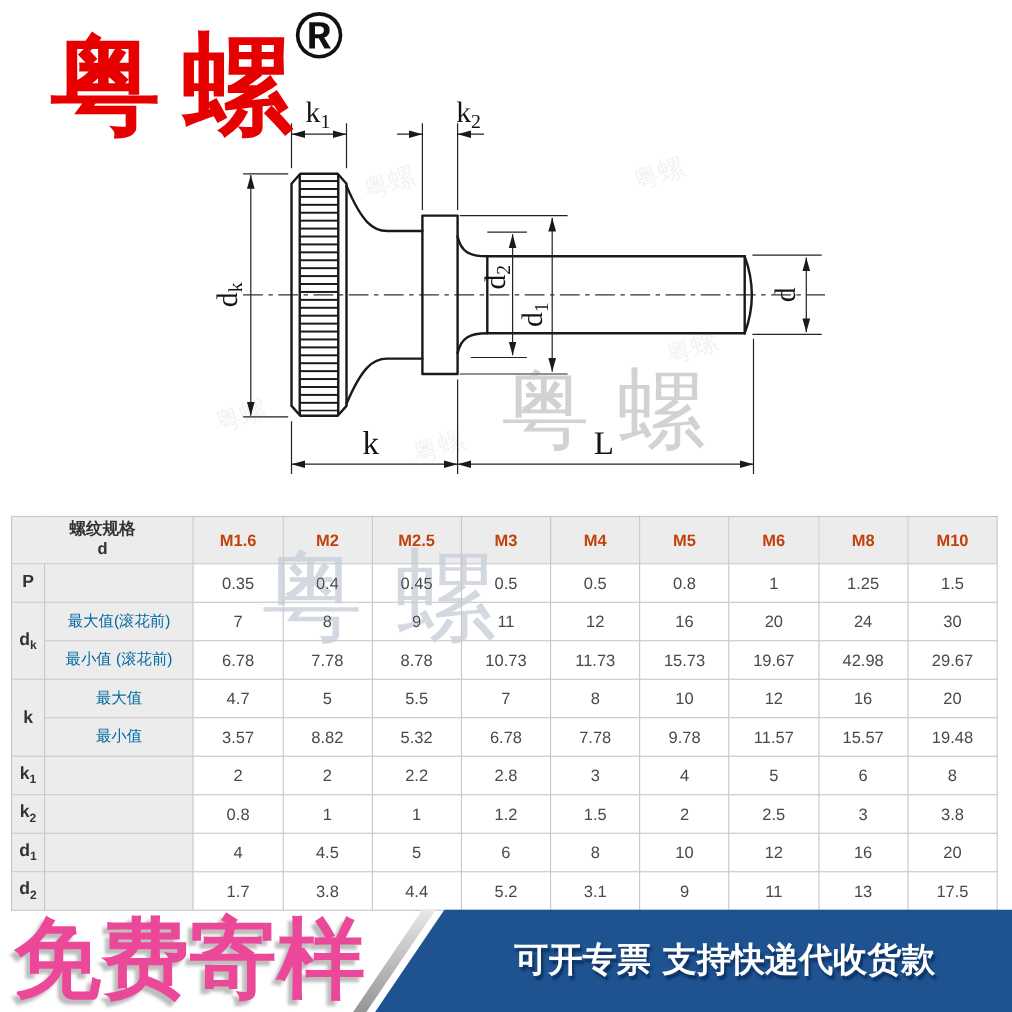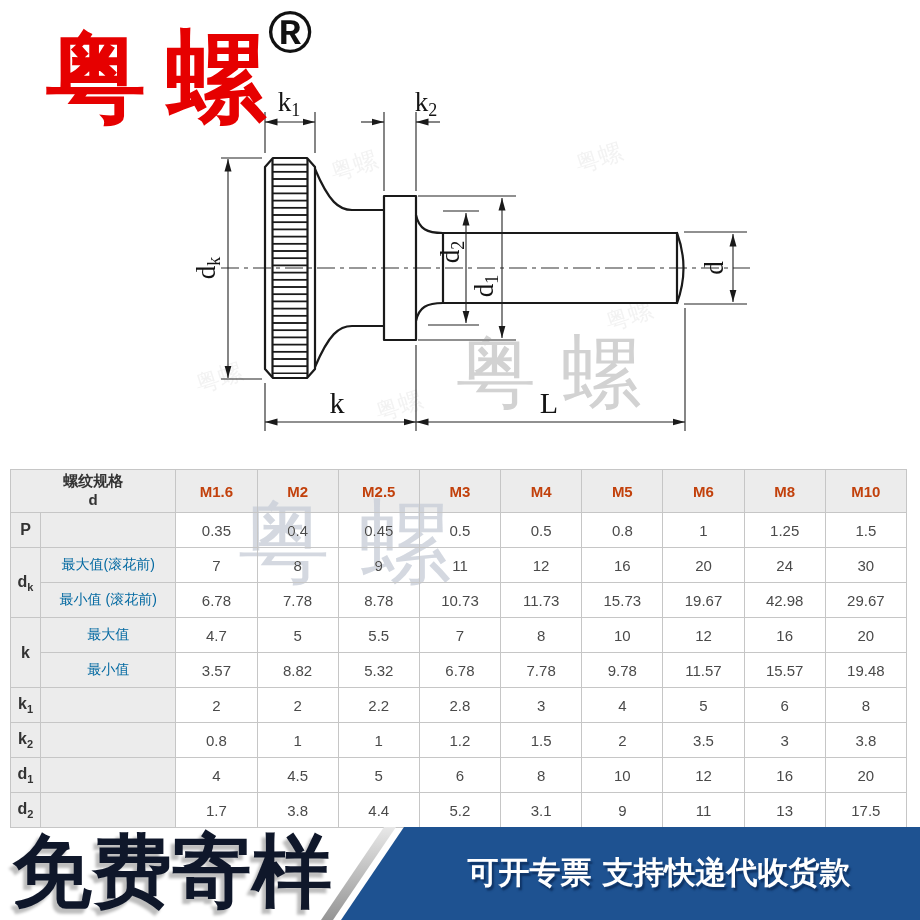--- a/index.html
+++ b/index.html
@@ -47,21 +47,21 @@
   th.colhead{background:#ececec;font-size:15px;color:#c2410c;font-weight:700;}
   th.rowlab{background:#ececec;font-size:16px;color:#333;font-weight:700;}
   td.sublab{background:#ececec;font-size:14px;color:#0369a1;}
   td.val{background:#fff;font-size:15px;color:#4a4a4a;}
   .sub{font-size:11px;vertical-align:-4px;}
   
   .banner-svg{position:absolute;left:0;top:826px;z-index:7;}
   .free-sample{
     position:absolute;left:12px;top:826px;height:94px;z-index:8;
     display:flex;align-items:center;white-space:nowrap;
-    font-size:80px;font-weight:900;color:#0f172a;
+    font-size:80px;font-weight:900;color:#ec4899;
     text-shadow:-4px 5px 3px #bdbdbd;font-family:"DejaVu Sans",sans-serif;
   }
   .invoice{
     position:absolute;left:402px;right:4px;top:826px;height:94px;z-index:8;
     display:flex;align-items:center;justify-content:center;white-space:nowrap;
     font-size:31px;font-weight:900;color:#ffffff;
     text-shadow:2px 3px 2px #0e3263;font-family:"DejaVu Sans",sans-serif;
   }
 </style>
 </head>
@@ -262,21 +262,21 @@
         </tr>
         <tr>
           <th class="rowlab" rowspan="1"><span>k</span><span class="sub">2</span></th>
           <td class="sublab"></td>
           <td class="val">0.8</td>
           <td class="val">1</td>
           <td class="val">1</td>
           <td class="val">1.2</td>
           <td class="val">1.5</td>
           <td class="val">2</td>
-          <td class="val">3.5</td>
+          <td class="val">2.5</td>
           <td class="val">3</td>
           <td class="val">3.8</td>
         </tr>
         <tr>
           <th class="rowlab" rowspan="1"><span>d</span><span class="sub">1</span></th>
           <td class="sublab"></td>
           <td class="val">4</td>
           <td class="val">4.5</td>
           <td class="val">5</td>
           <td class="val">6</td>

